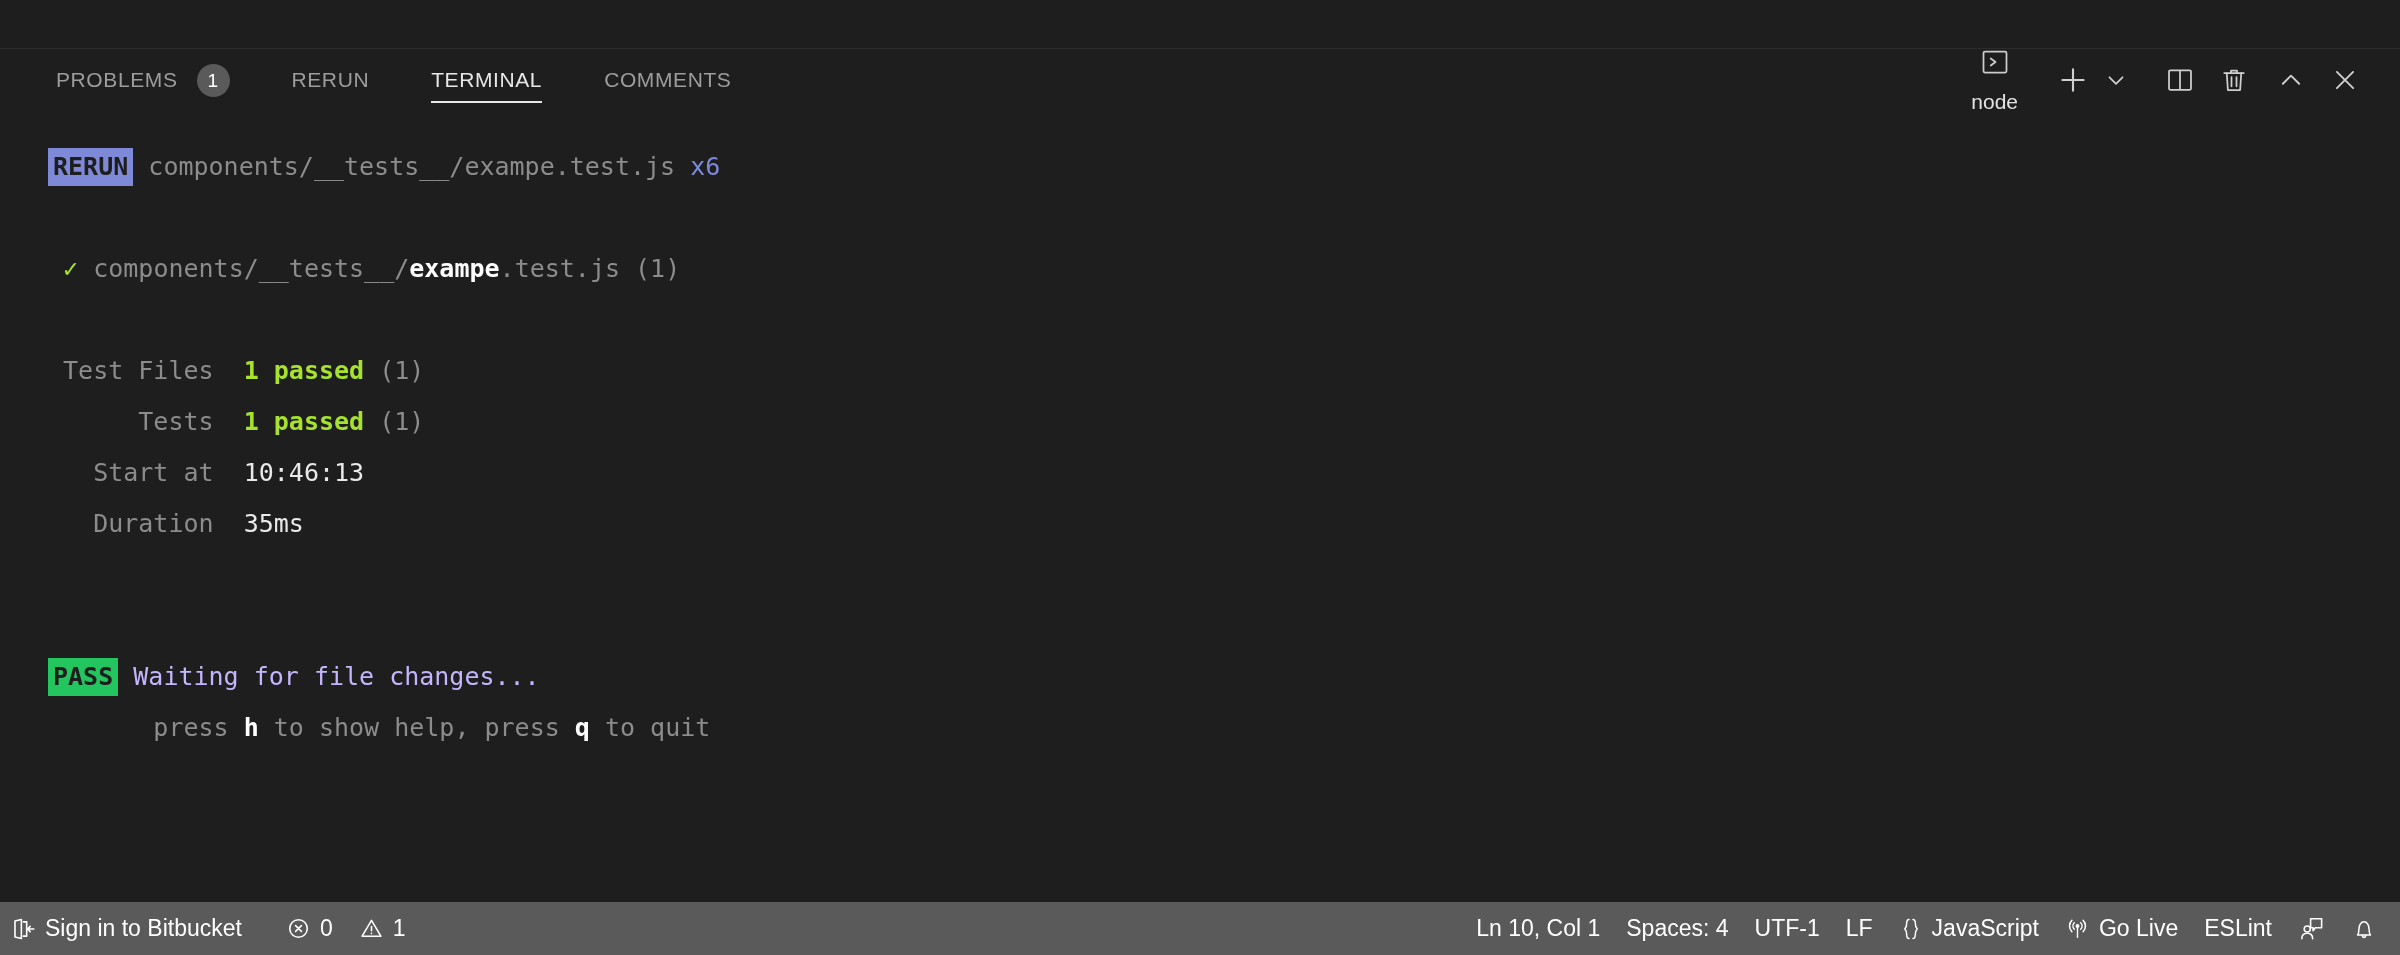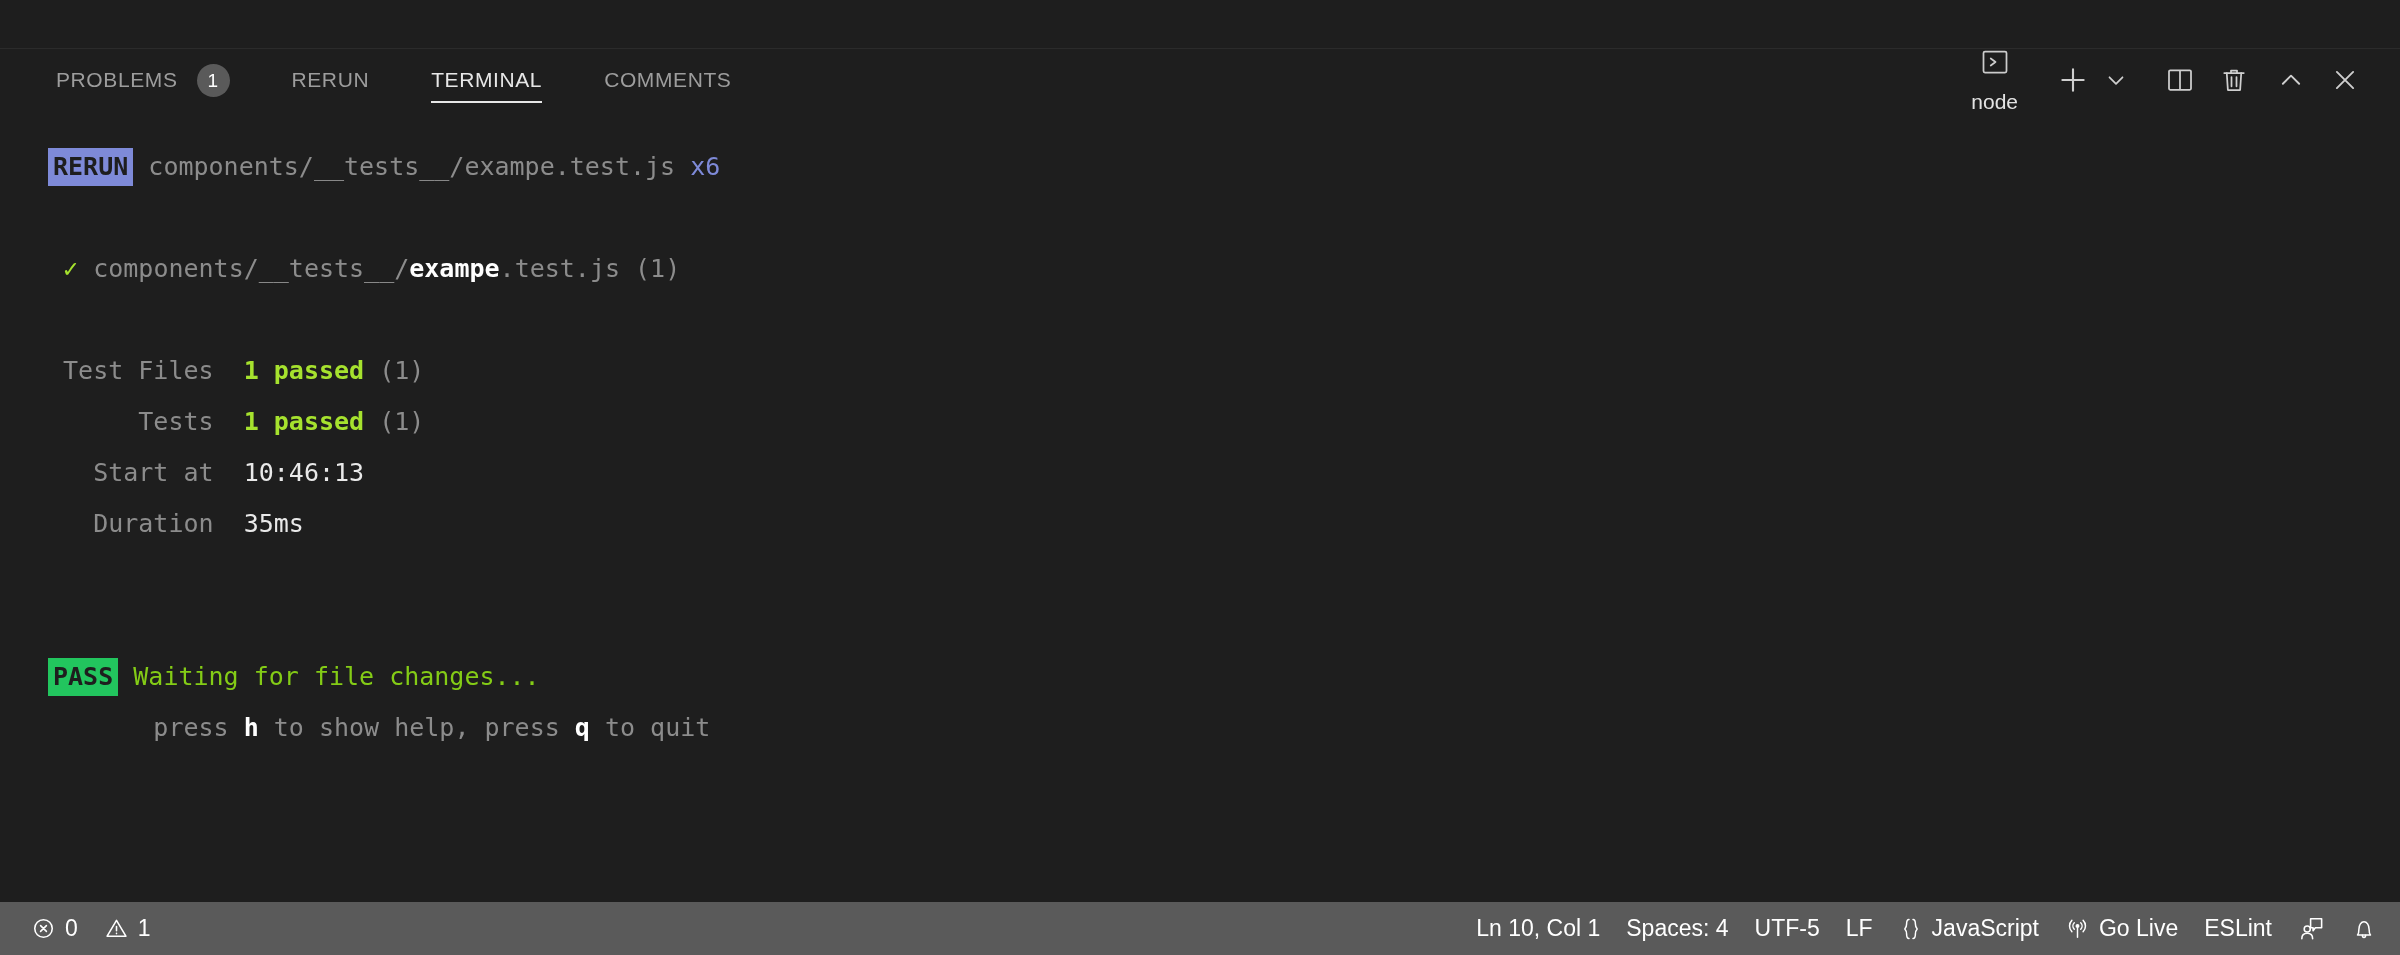--- a/index.html
+++ b/index.html
@@ -162,21 +162,21 @@
     color: #1e1e1e;
     line-height: 34px;
     vertical-align: baseline;
   }
   .tag-rerun { background: #7e8ad8; }
   .tag-pass  { background: #22c55e; }
 
   .dim      { color: #8c8c8c; }
   .bright   { color: #ffffff; font-weight: bold; }
   .white    { color: #e9e9e9; }
-  .green    { color: #84cc16; }
+  .green    { color: #c4b5fd; }
   .green-b  { color: #a6e22e; font-weight: bold; }
   .blue     { color: #7e8ad8; }
   .check    { color: #a6e22e; }
 
   
   .statusbar {
     flex: 0 0 auto;
     height: 53px;
     background: #5a5a5a;
     color: #ffffff;
@@ -308,20 +308,30 @@
     </div>
 
     <div class="terminal-body" id="terminal-body"><div class="tline"><span class="tag tag-rerun">RERUN</span><span> </span><span class="dim">components/__tests__/exampe.test.js</span><span> </span><span class="blue">x6</span></div><div class="tline blank"></div><div class="tline"><span> </span><span class="check">✓</span><span> </span><span class="dim">components/__tests__/</span><span class="bright">exampe</span><span class="dim">.test.js</span><span class="dim"> (1)</span></div><div class="tline blank"></div><div class="tline"><span class="dim"> Test Files  </span><span class="green-b">1 passed</span><span class="dim"> (1)</span></div><div class="tline"><span class="dim">      Tests  </span><span class="green-b">1 passed</span><span class="dim"> (1)</span></div><div class="tline"><span class="dim">   Start at  </span><span class="white">10:46:13</span></div><div class="tline"><span class="dim">   Duration  </span><span class="white">35ms</span></div><div class="tline blank"></div><div class="tline blank"></div><div class="tline"><span class="tag tag-pass">PASS</span><span> </span><span class="green">Waiting for file changes...</span></div><div class="tline"><span class="dim">       press </span><span class="bright">h</span><span class="dim"> to show help, press </span><span class="bright">q</span><span class="dim"> to quit</span></div></div>
 
   </div>
 
   <div class="statusbar">
 
     <div class="sb-left">
 
+      <div class="sb-item first">
+        <span>
+          <svg width="26" height="26" viewBox="0 0 24 24" fill="none" stroke="#ffffff" stroke-width="1.5" stroke-linecap="round" stroke-linejoin="round">
+            <path d="M10.5 3.2 L4.6 4.6 V19.4 L10.5 20.8 Z"></path>
+            <path d="M12.4 5.4 H15.4 V18.6 H12.4"></path>
+            <path d="M22 12 H16.4 M18.6 9.6 L16.2 12 L18.6 14.4"></path>
+          </svg>
+        </span>
+        <span>Sign in to Bitbucket</span>
+      </div>
 
       <div class="sb-gap"></div>
 
       <div class="sb-item">
         <span>
           <svg width="25" height="25" viewBox="0 0 24 24" fill="none" stroke="#ffffff" stroke-width="1.5" stroke-linecap="round">
             <circle cx="12" cy="12" r="8.4"></circle>
             <path d="M9.2 9.2 L14.8 14.8 M14.8 9.2 L9.2 14.8"></path>
           </svg>
         </span>
@@ -344,21 +354,21 @@
 
       <div class="sb-item">
         <span>Ln 10, Col 1</span>
       </div>
 
       <div class="sb-item">
         <span>Spaces: 4</span>
       </div>
 
       <div class="sb-item">
-        <span>UTF-5</span>
+        <span>UTF-1</span>
       </div>
 
       <div class="sb-item">
         <span>LF</span>
       </div>
 
       <div class="sb-item">
         <span>
           <svg width="24" height="26" viewBox="0 0 24 26" fill="none" stroke="#ffffff" stroke-width="1.5" stroke-linecap="round" stroke-linejoin="round">
             <path d="M10 3.5 C7.6 3.5 7.6 6 7.6 8 C7.6 11 5.8 13 5.8 13 C5.8 13 7.6 15 7.6 18 C7.6 20 7.6 22.5 10 22.5"></path>

